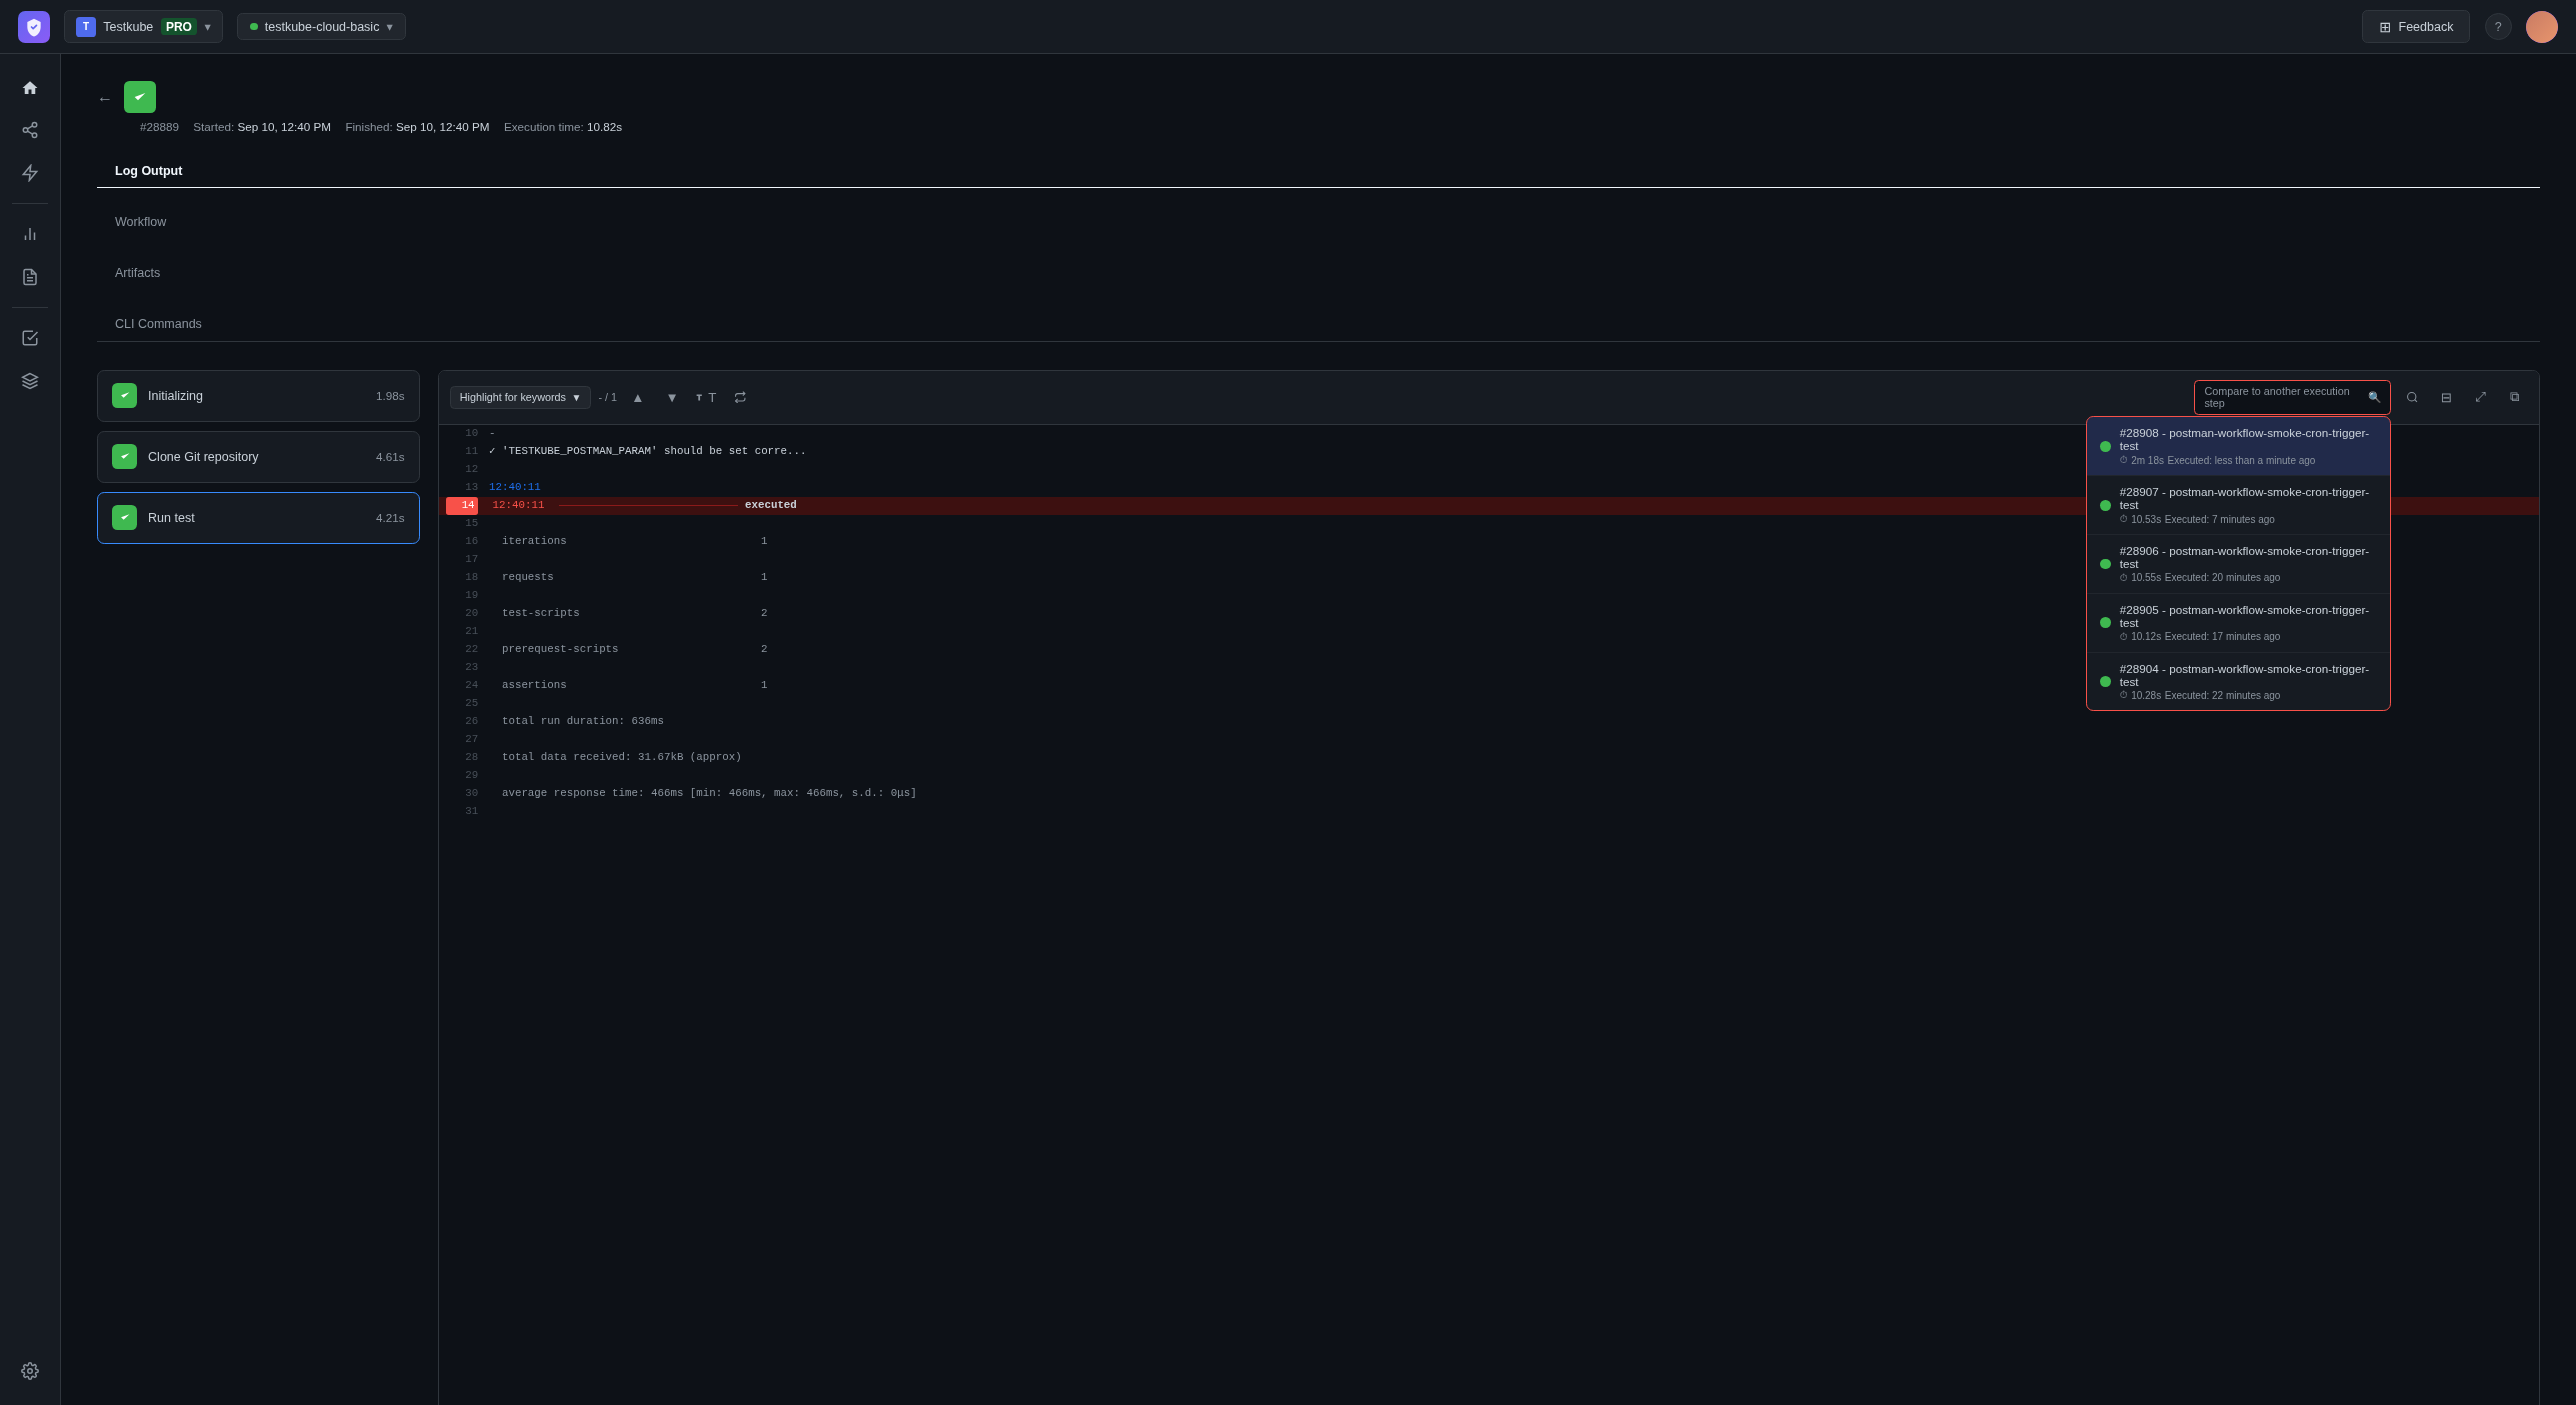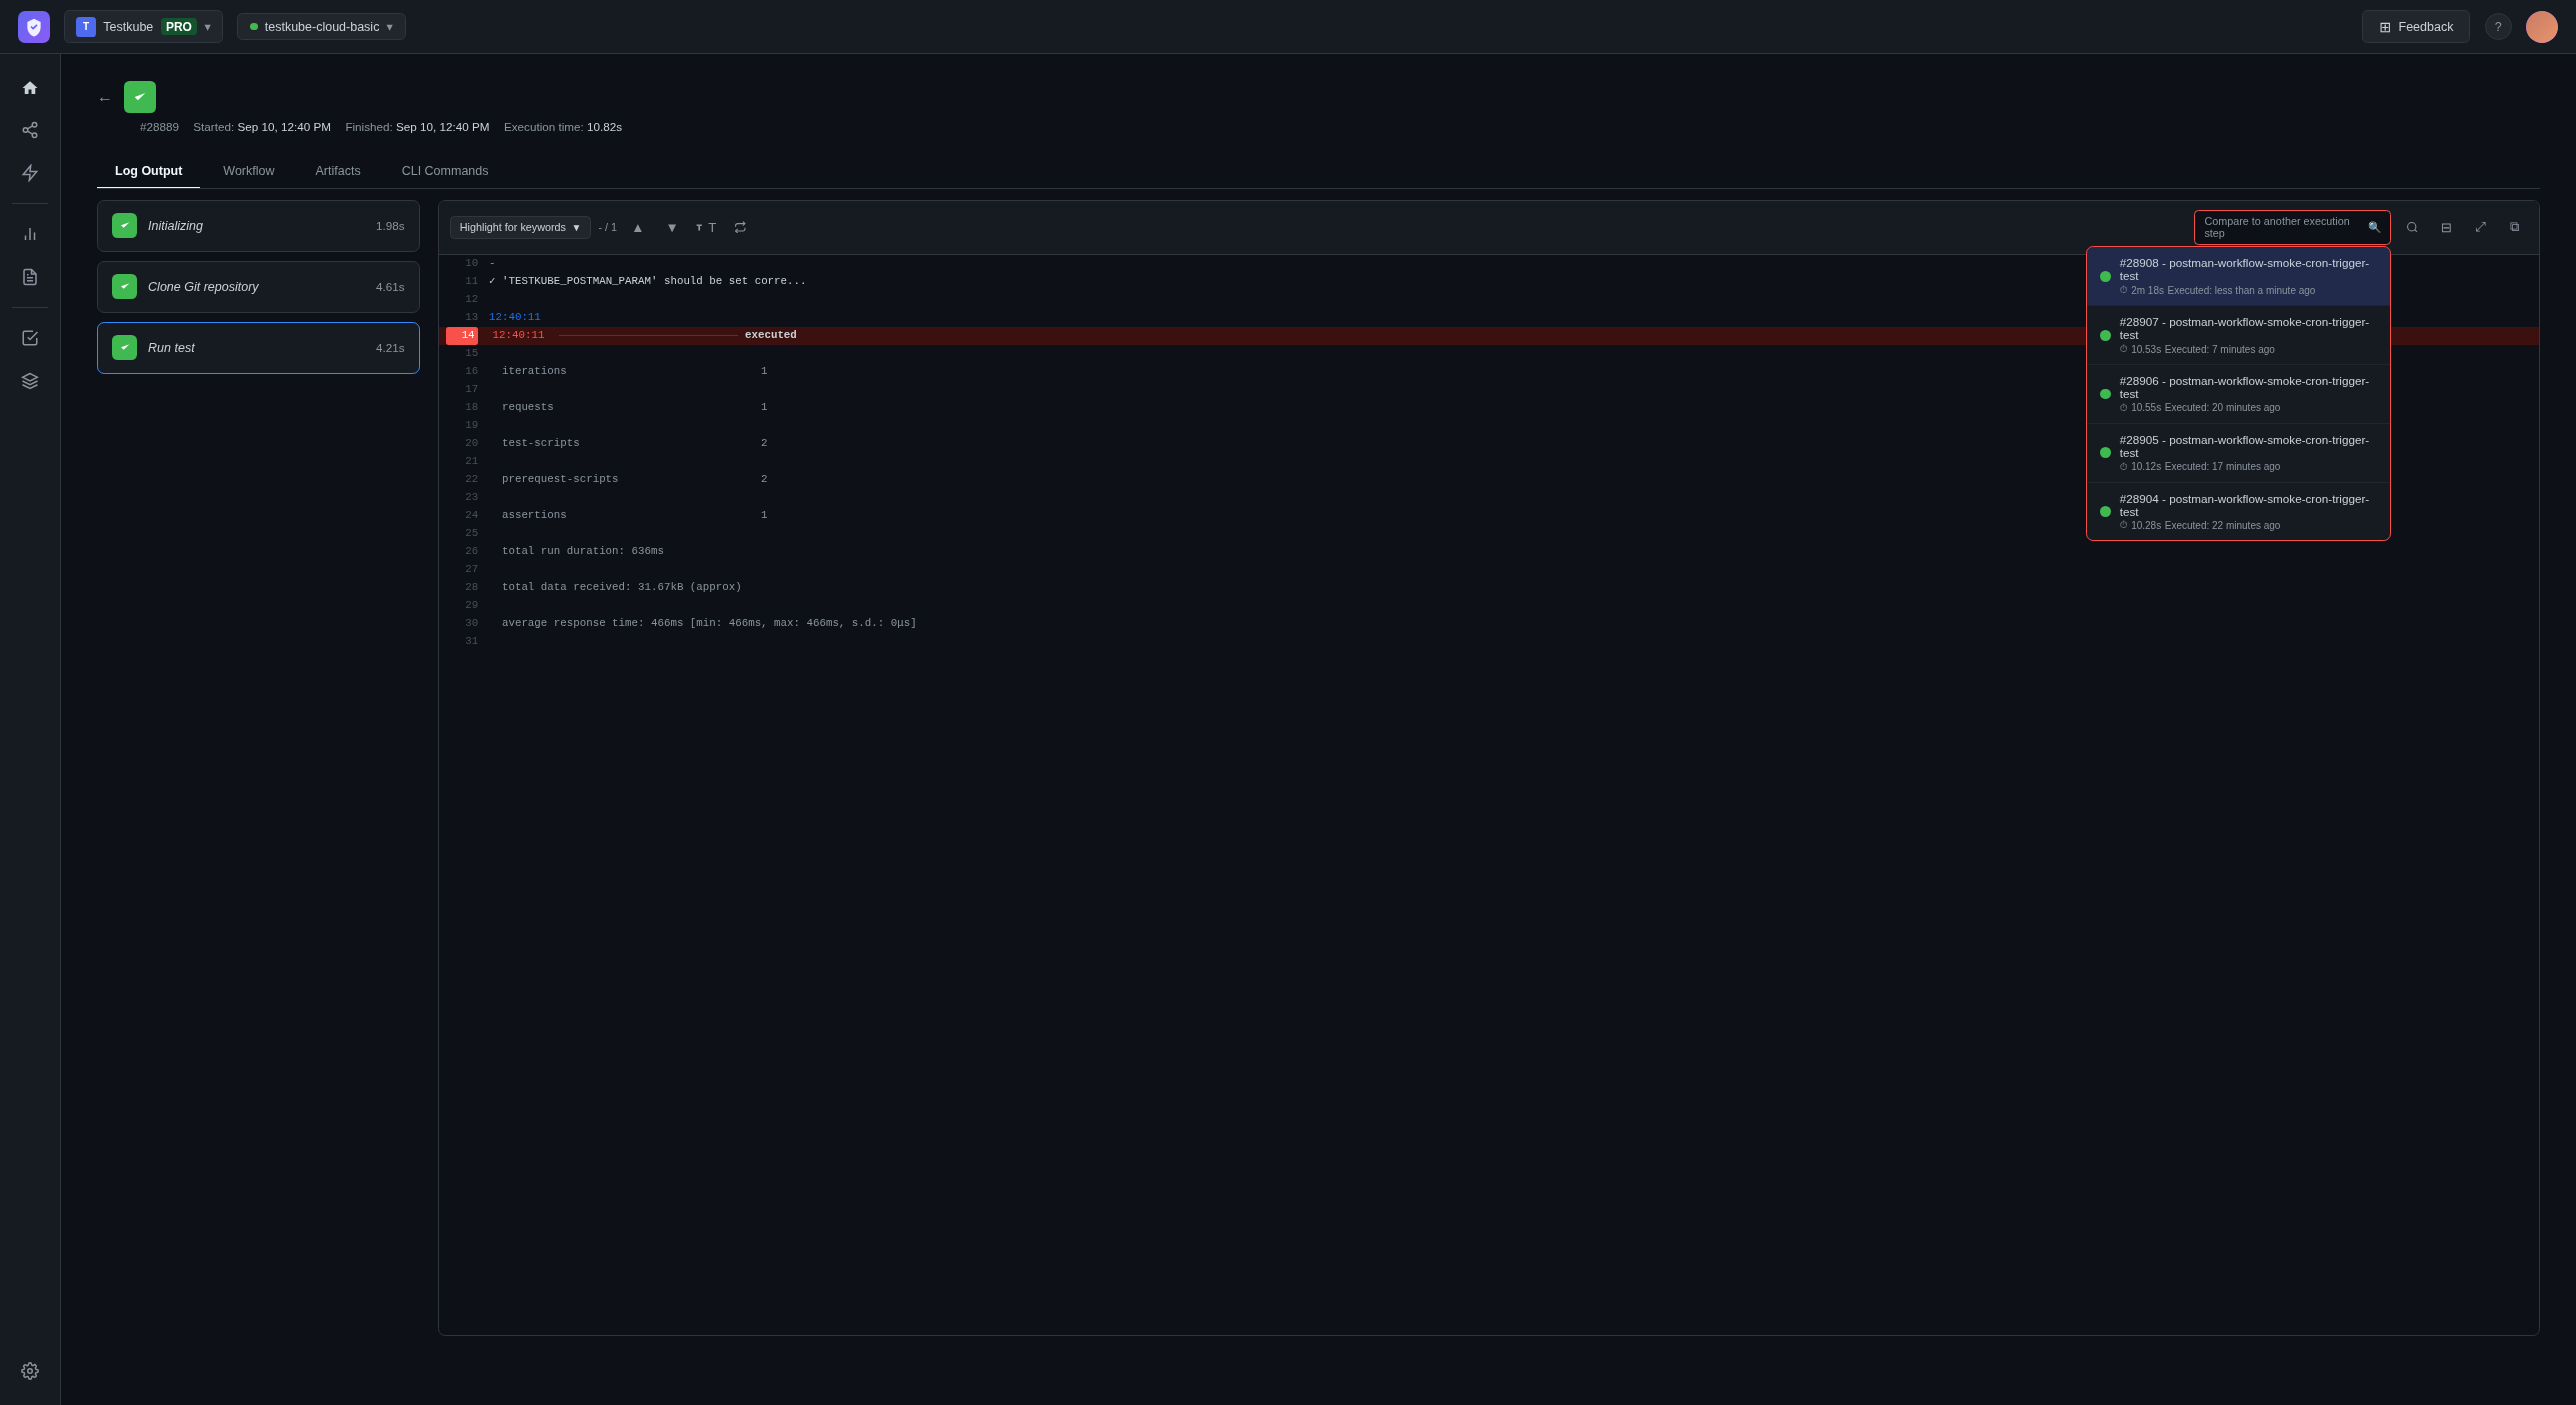--- a/index.html
+++ b/index.html
@@ -165,23 +165,24 @@
       color: #8b949e;
       font-size: 11.7px;
       margin-bottom: 21.5px;
       align-items: flex-end;
     }
     .page-meta span { color: #c9d1d9; }
 
     
     .tabs {
       display: flex;
-      gap: 5px;
+      gap: 18px;
       border-bottom: 0.9px solid #30363d;
-      margin-bottom: 11px;
+      margin-bottom: 28px;
+      flex-direction: column;
     }
     .tab {
       padding: 9px 18px;
       cursor: pointer;
       color: #8b949e;
       font-size: 12.5px;
       border-bottom: 1.8px solid transparent;
     }
     .tab.active {
       color: #f0f6fc;
@@ -217,21 +218,21 @@
     .step-item.active {
       border-color: #388bfd;
     }
     .step-icon {
       width: 25px; height: 25px;
       background: #3fb950;
       border-radius: 5.4px;
       display: flex; align-items: center; justify-content: center;
       flex-shrink: 0;
     }
-    .step-label { flex: 1; font-weight: 500; color: #c9d1d9; font-style: italic; }
+    .step-label { flex: 1; font-weight: 500; color: #c9d1d9; }
     .step-time { color: #8b949e; font-size: 11.7px; }
 
     
     .log-panel {
       flex: 1;
       background: #0d1117;
       border: 0.9px solid #30363d;
       border-radius: 7.2px;
       display: flex;
       flex-direction: column;

